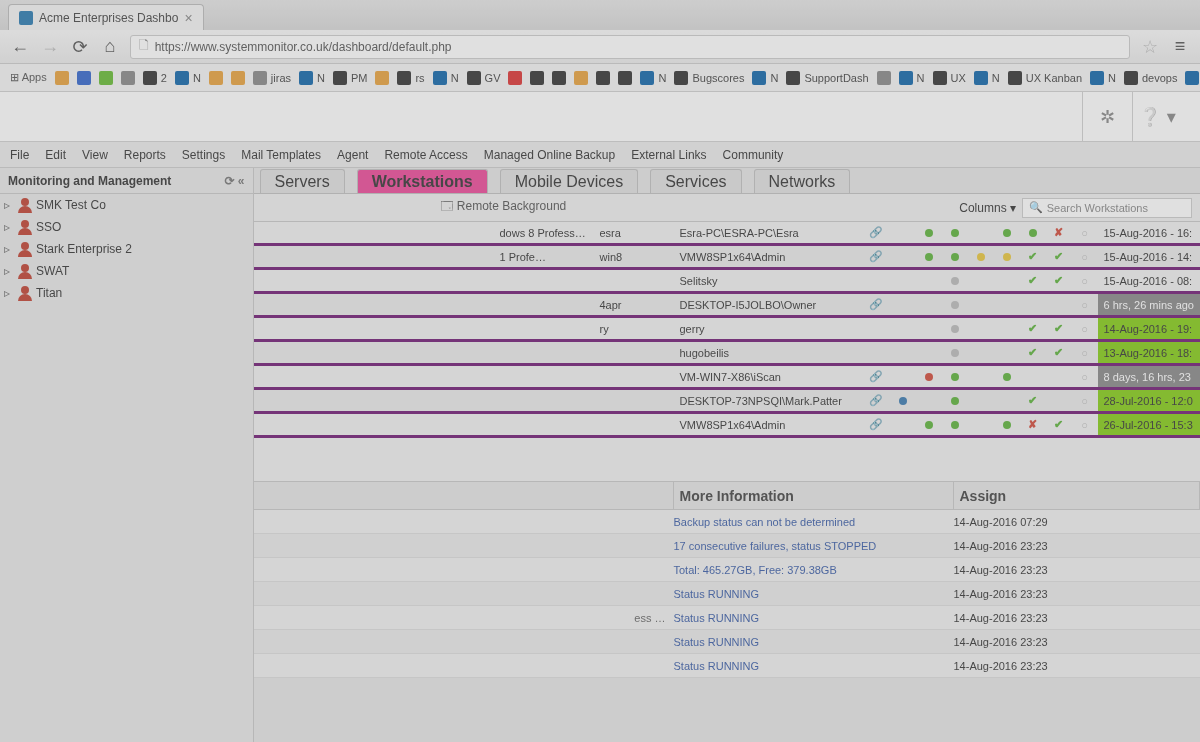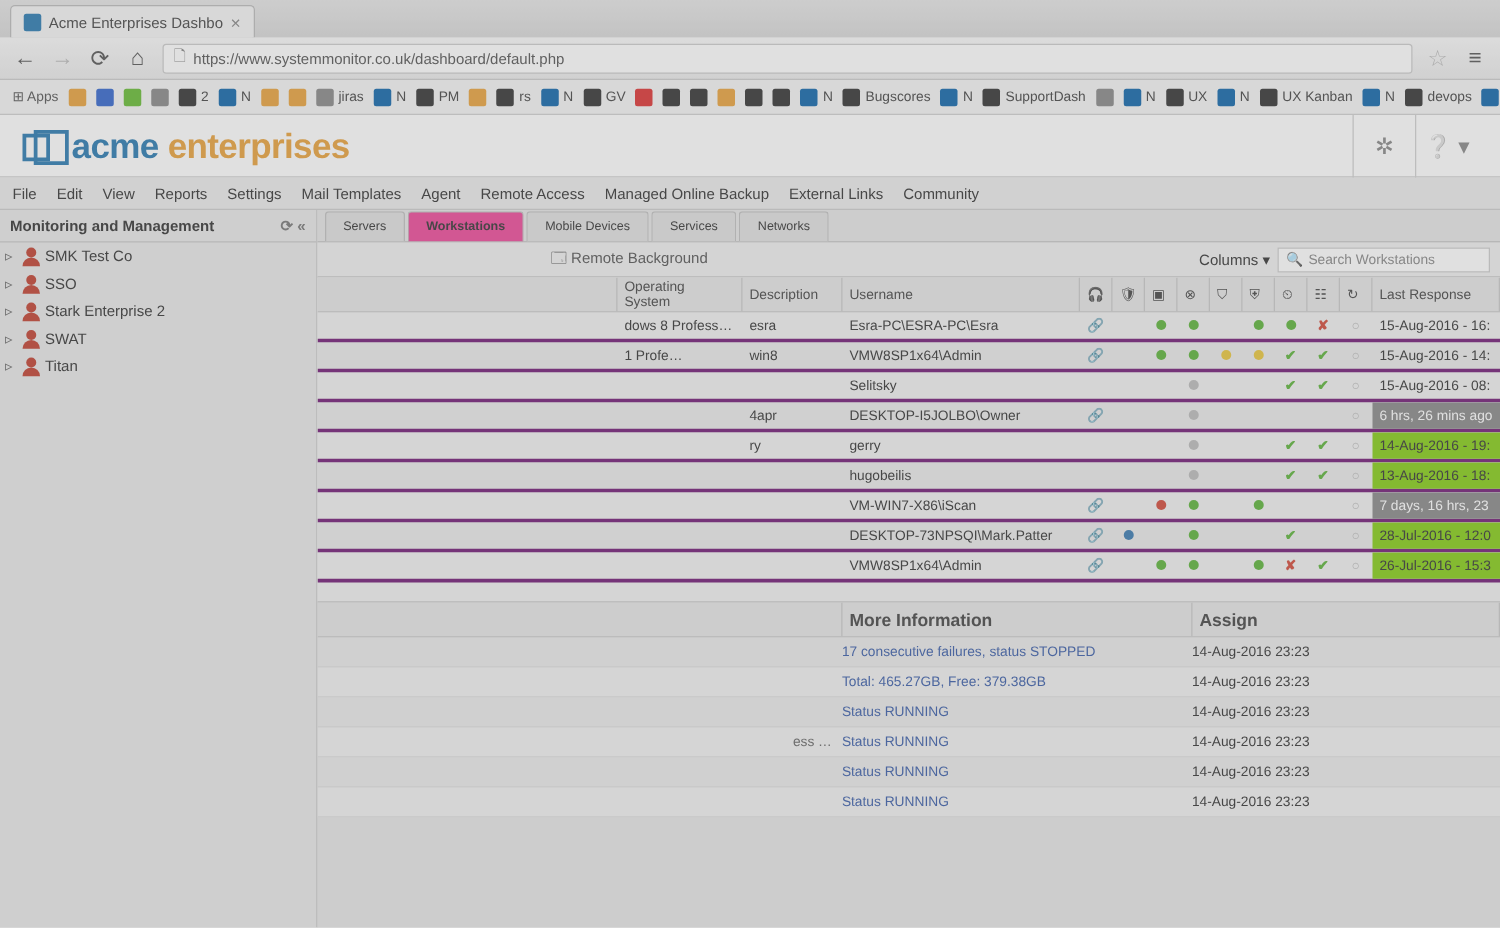--- a/index.html
+++ b/index.html
@@ -37,21 +37,21 @@
 .sidehead .refresh{margin-left:auto;color:#777}
 .tree{flex:1;overflow:hidden;font-size:12px}
 .treerow{height:22px;display:flex;align-items:center;padding:0 4px;gap:4px}
 .treerow .arrow{color:#666;width:10px}
 .treerow .person{width:14px;height:14px;display:inline-block;position:relative}
 .treerow .person::before{content:"";position:absolute;width:8px;height:8px;border-radius:50%;background:#c04030;left:3px;top:0}
 .treerow .person::after{content:"";position:absolute;width:14px;height:7px;border-radius:7px 7px 0 0;background:#c04030;left:0;top:8px}
 
 .content{flex:1;background:#e6e6e6;display:flex;flex-direction:column}
 .tabstrip{height:26px;background:#e6e6e6;border-bottom:1px solid #c0c0c0;display:flex;align-items:flex-end;padding-left:6px}
-.tabstrip .tab2{height:24px;border:1px solid #c0c0c0;border-bottom:none;padding:0 14px;display:flex;align-items:center;background:#e0e0e0;font-size:10px;border-radius:3px 3px 0 0;margin-right:2px}
+.tabstrip .tab2{height:24px;border:1px solid #c0c0c0;border-bottom:none;padding:0 14px;display:flex;align-items:center;background:#e0e0e0;font-size:16px;border-radius:3px 3px 0 0;margin-right:12px}
 .tabstrip .tab2.active{background:#ec4899;font-weight:bold}
 .toolbar{height:28px;background:#efefef;border-bottom:1px solid #c8c8c8;display:flex;align-items:center;padding:0 8px;gap:6px;font-size:12px}
 .toolbar .btn{padding:2px 8px;border:1px solid transparent;border-radius:3px;color:#555}
 .toolbar .right{margin-left:auto;display:flex;align-items:center;gap:6px}
 .searchbox{width:170px;height:20px;border:1px solid #ccc;background:#fff;padding:0 6px;color:#888;font-size:11px;display:flex;align-items:center;gap:4px}
 
 .grid{flex:0 0 260px;overflow:hidden;background:#f0f0f0;border-bottom:1px solid #c8c8c8}
 .gridhead{height:28px;display:flex;background:#e6e6e6;border-bottom:1px solid #c8c8c8;font-size:11px;color:#444}
 .gridhead>div{border-right:1px solid #c8c8c8;padding:6px 6px;display:flex;align-items:center}
 .gridbody .row{height:24px;display:flex;align-items:center;background:#f0f0f0;border-bottom:3px solid #701a75;font-size:11px}
@@ -161,24 +161,20 @@
     <span class="bm"><span class="bmico" style="background:#16a"></span>N</span>
     <span class="bm"><span class="bmico" style="background:#333"></span>UX</span>
     <span class="bm"><span class="bmico" style="background:#16a"></span>N</span>
     <span class="bm"><span class="bmico" style="background:#333"></span>UX Kanban</span>
     <span class="bm"><span class="bmico" style="background:#16a"></span>N</span>
     <span class="bm"><span class="bmico" style="background:#333"></span>devops</span>
     <span class="bm"><span class="bmico" style="background:#16a"></span>N</span>
   </div>
 
 <div class="appbar">
-  <span class="logo">
-    <span class="sq"></span>
-    <span class="acme">acme</span> <span class="ent">enterprises</span>
-  </span>
   <div class="appbar-right">
     <div class="cell">✲</div>
     <div class="cell">❔ ▾</div>
   </div>
 </div>
 <div class="menubar" id="menubar">
     <span>File</span>
     <span>Edit</span>
     <span>View</span>
     <span>Reports</span>
@@ -236,36 +232,20 @@
       </div>
     <div class="toolbar">
       <span class="btn" style="margin-left:170px">🗔 <span>Remote Background</span></span>
       <div class="right">
         <span><span>Columns</span> ▾</span>
         <div class="searchbox">🔍 <span>Search Workstations</span></div>
       </div>
     </div>
 
     <div class="grid">
-      <div class="gridhead" id="ghead">
-        <div style="width:240px"></div>
-        <div style="width:100px">Operating System</div>
-        <div style="width:80px">Description</div>
-        <div style="width:190px">Username</div>
-        <div style="width:26px">🎧</div>
-          <div style="width:26px">🛡</div>
-        <div style="width:26px">▣</div>
-          <div style="width:26px">⊗</div>
-        <div style="width:26px">⛉</div>
-          <div style="width:26px">⛨</div>
-        <div style="width:26px">⏲</div>
-          <div style="width:26px">☷</div>
-        <div style="width:26px">↻</div>
-        <div style="flex:1">Last Response</div>
-      </div>
       <div class="gridbody" id="gbody">
           <div class="row ">
     <div style="width:240px"></div>
     <div style="width:100px">dows 8 Profess…</div>
     <div style="width:80px">esra</div>
     <div style="width:190px">Esra-PC\ESRA-PC\Esra</div>
     <div style="width:26px;text-align:center"><span class="chain">🔗</span></div>
             <div style="width:26px;text-align:center"></div>
             <div style="width:26px;text-align:center"><span class="dot green"></span></div>
             <div style="width:26px;text-align:center"><span class="dot green"></span></div>
@@ -363,21 +343,21 @@
     <div style="width:190px">VM-WIN7-X86\iScan</div>
     <div style="width:26px;text-align:center"><span class="chain">🔗</span></div>
             <div style="width:26px;text-align:center"></div>
             <div style="width:26px;text-align:center"><span class="dot red"></span></div>
             <div style="width:26px;text-align:center"><span class="dot green"></span></div>
             <div style="width:26px;text-align:center"></div>
             <div style="width:26px;text-align:center"><span class="dot green"></span></div>
             <div style="width:26px;text-align:center"></div>
             <div style="width:26px;text-align:center"></div>
             <div style="width:26px;text-align:center"><span class="circle-o">○</span></div>
-    <div class="grey-bg" style="flex:1">7 days, 16 hrs, 23</div>
+    <div class="grey-bg" style="flex:1">8 days, 16 hrs, 23</div>
   </div>
           <div class="row alt">
     <div style="width:240px"></div>
     <div style="width:100px"></div>
     <div style="width:80px"></div>
     <div style="width:190px">DESKTOP-73NPSQI\Mark.Patter</div>
     <div style="width:26px;text-align:center"><span class="chain">🔗</span></div>
             <div style="width:26px;text-align:center"><span class="dot blue"></span></div>
             <div style="width:26px;text-align:center"></div>
             <div style="width:26px;text-align:center"><span class="dot green"></span></div>
@@ -407,20 +387,26 @@
         </div>
     </div>
 
     <div class="detailgrid" style="flex:1;overflow:hidden">
       <div class="gridhead">
         <div style="width:420px"></div>
         <div style="width:280px;font-weight:bold">More Information</div>
         <div style="flex:1;font-weight:bold">Assign</div>
       </div>
       <div id="dbody">
+          <div class="row " style="height:24px;display:flex;align-items:center;border-bottom:1px solid #ddd;background:#f0f0f0">
+  <div style="width:420px;text-align:right;padding-right:8px;color:#666"></div>
+  <div style="width:280px" class="link">Backup status can not be determined</div>
+  <div style="width:230px">14-Aug-2016 07:29</div>
+  <div style="flex:1"></div>
+</div>
           <div class="row alt" style="height:24px;display:flex;align-items:center;border-bottom:1px solid #ddd;background:#eaeaea">
   <div style="width:420px;text-align:right;padding-right:8px;color:#666"></div>
   <div style="width:280px" class="link">17 consecutive failures, status STOPPED</div>
   <div style="width:230px">14-Aug-2016 23:23</div>
   <div style="flex:1"></div>
 </div>
           <div class="row " style="height:24px;display:flex;align-items:center;border-bottom:1px solid #ddd;background:#f0f0f0">
   <div style="width:420px;text-align:right;padding-right:8px;color:#666"></div>
   <div style="width:280px" class="link">Total: 465.27GB, Free: 379.38GB</div>
   <div style="width:230px">14-Aug-2016 23:23</div>

